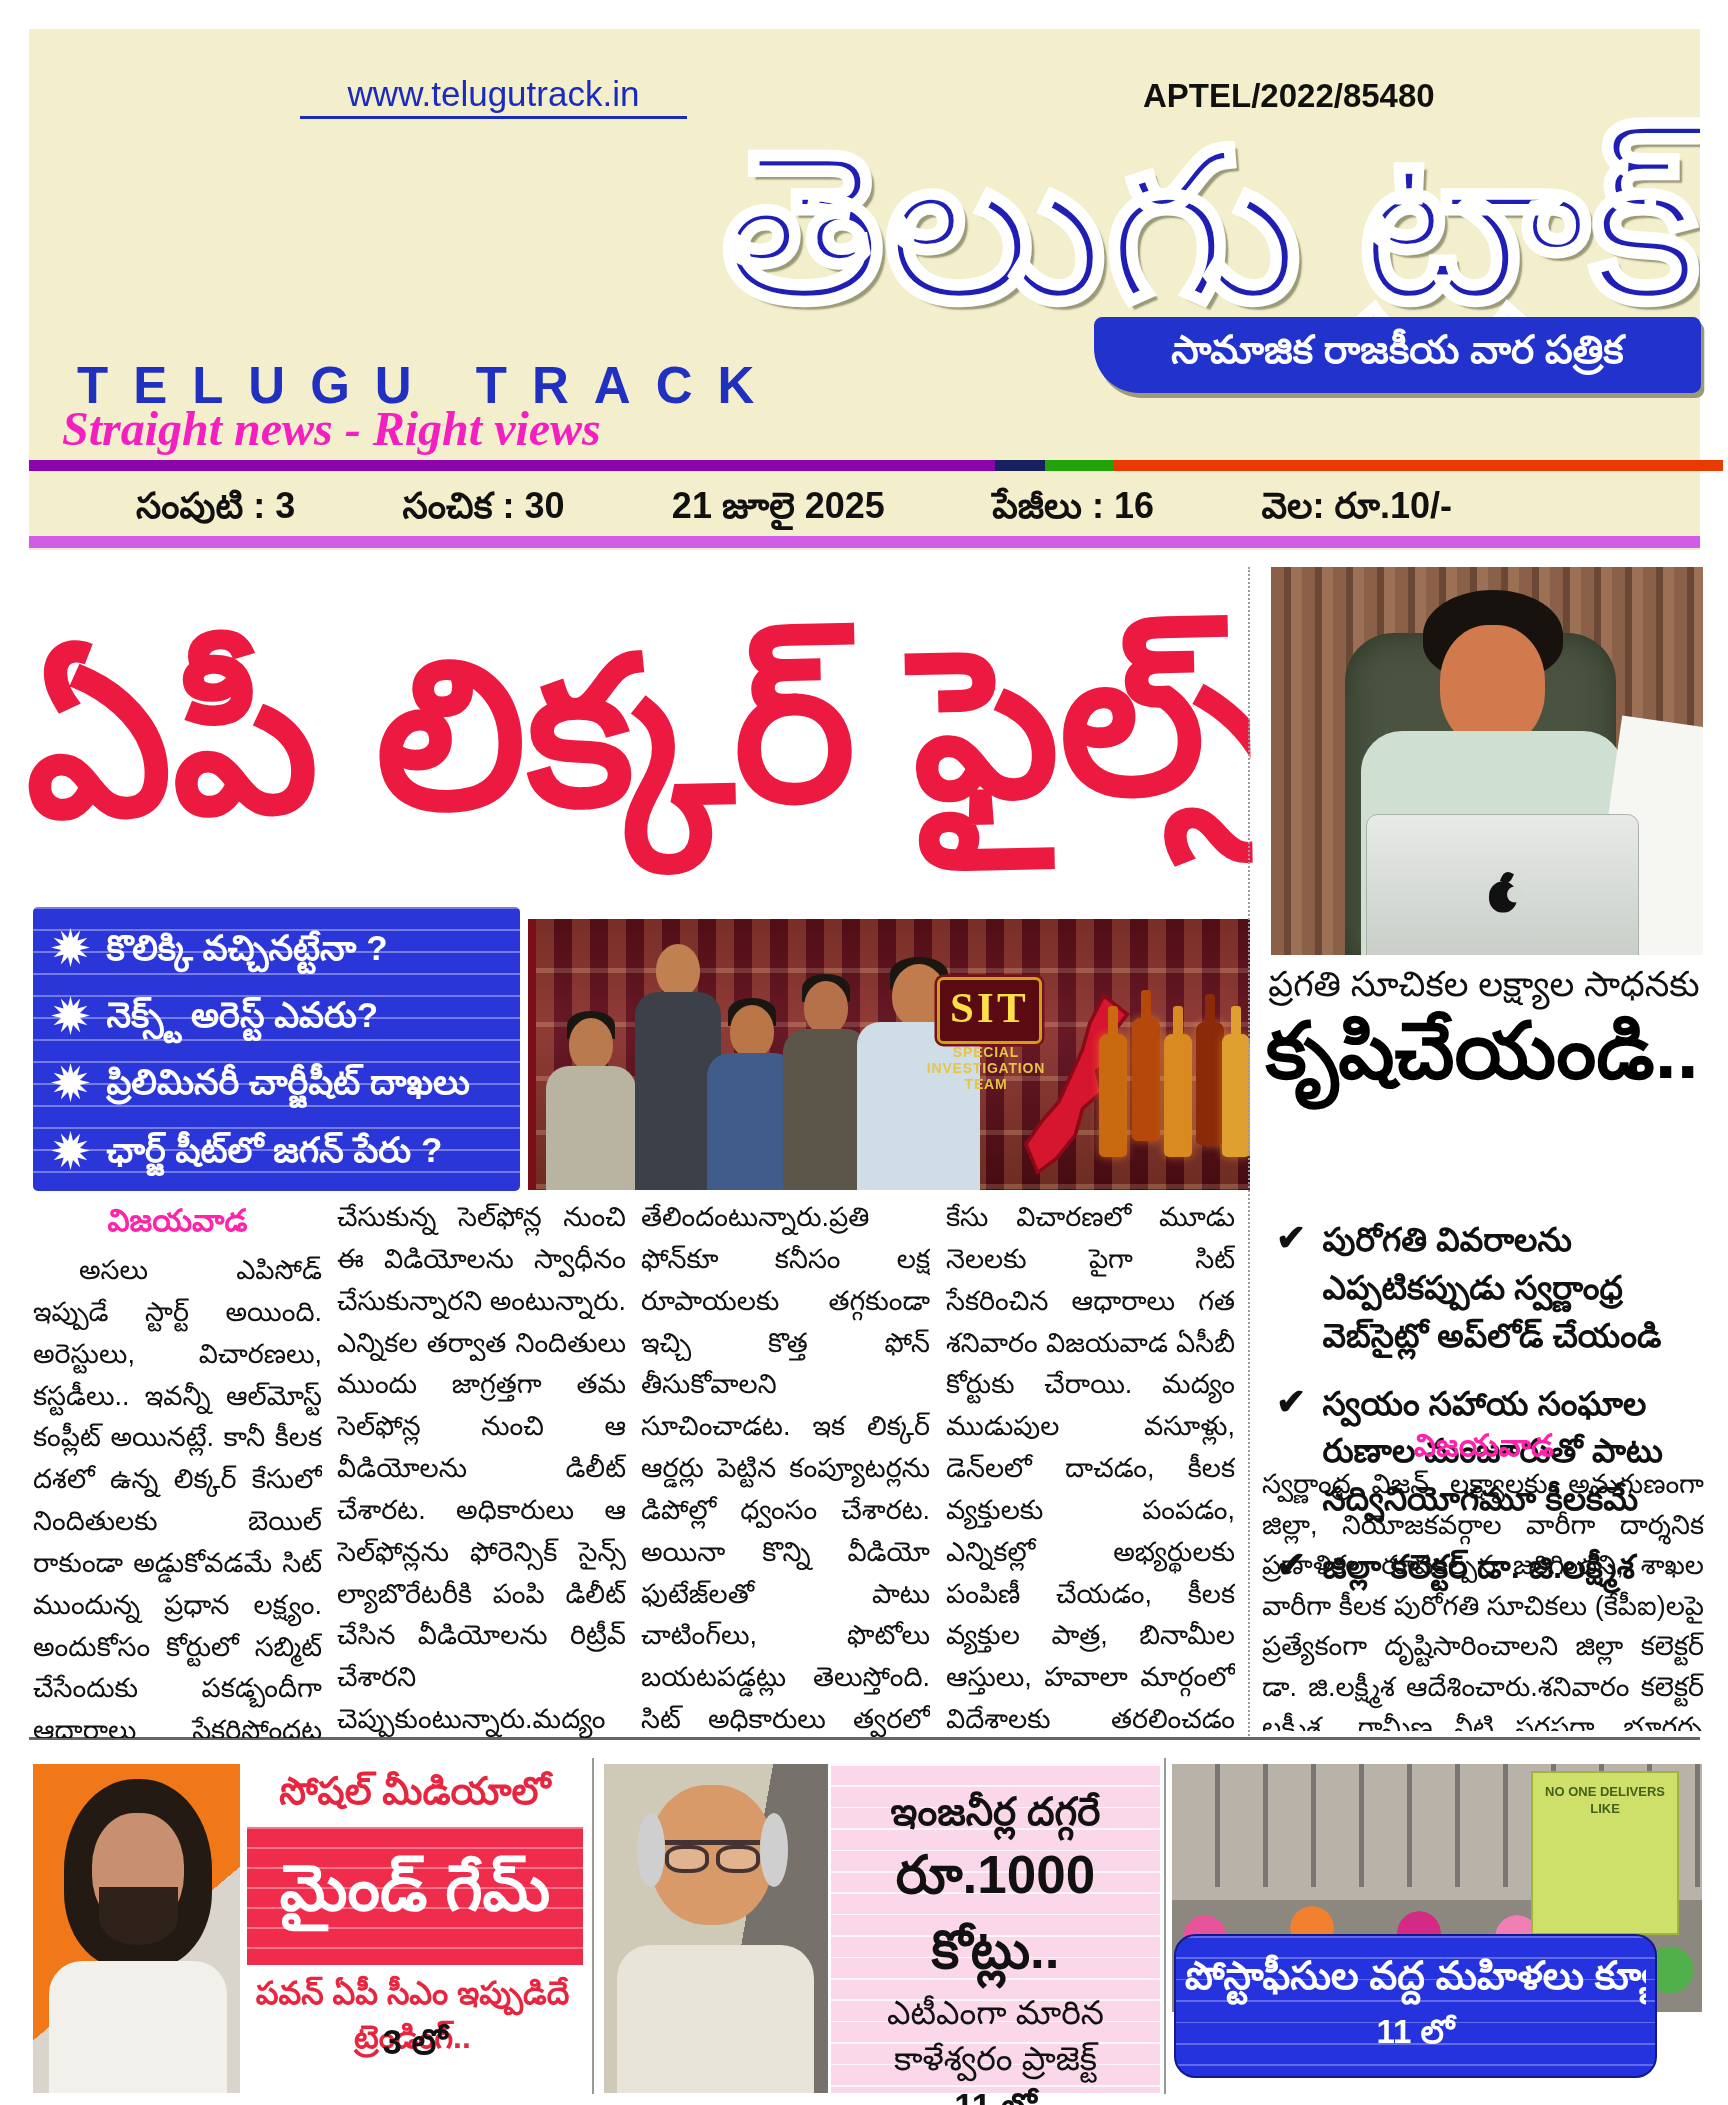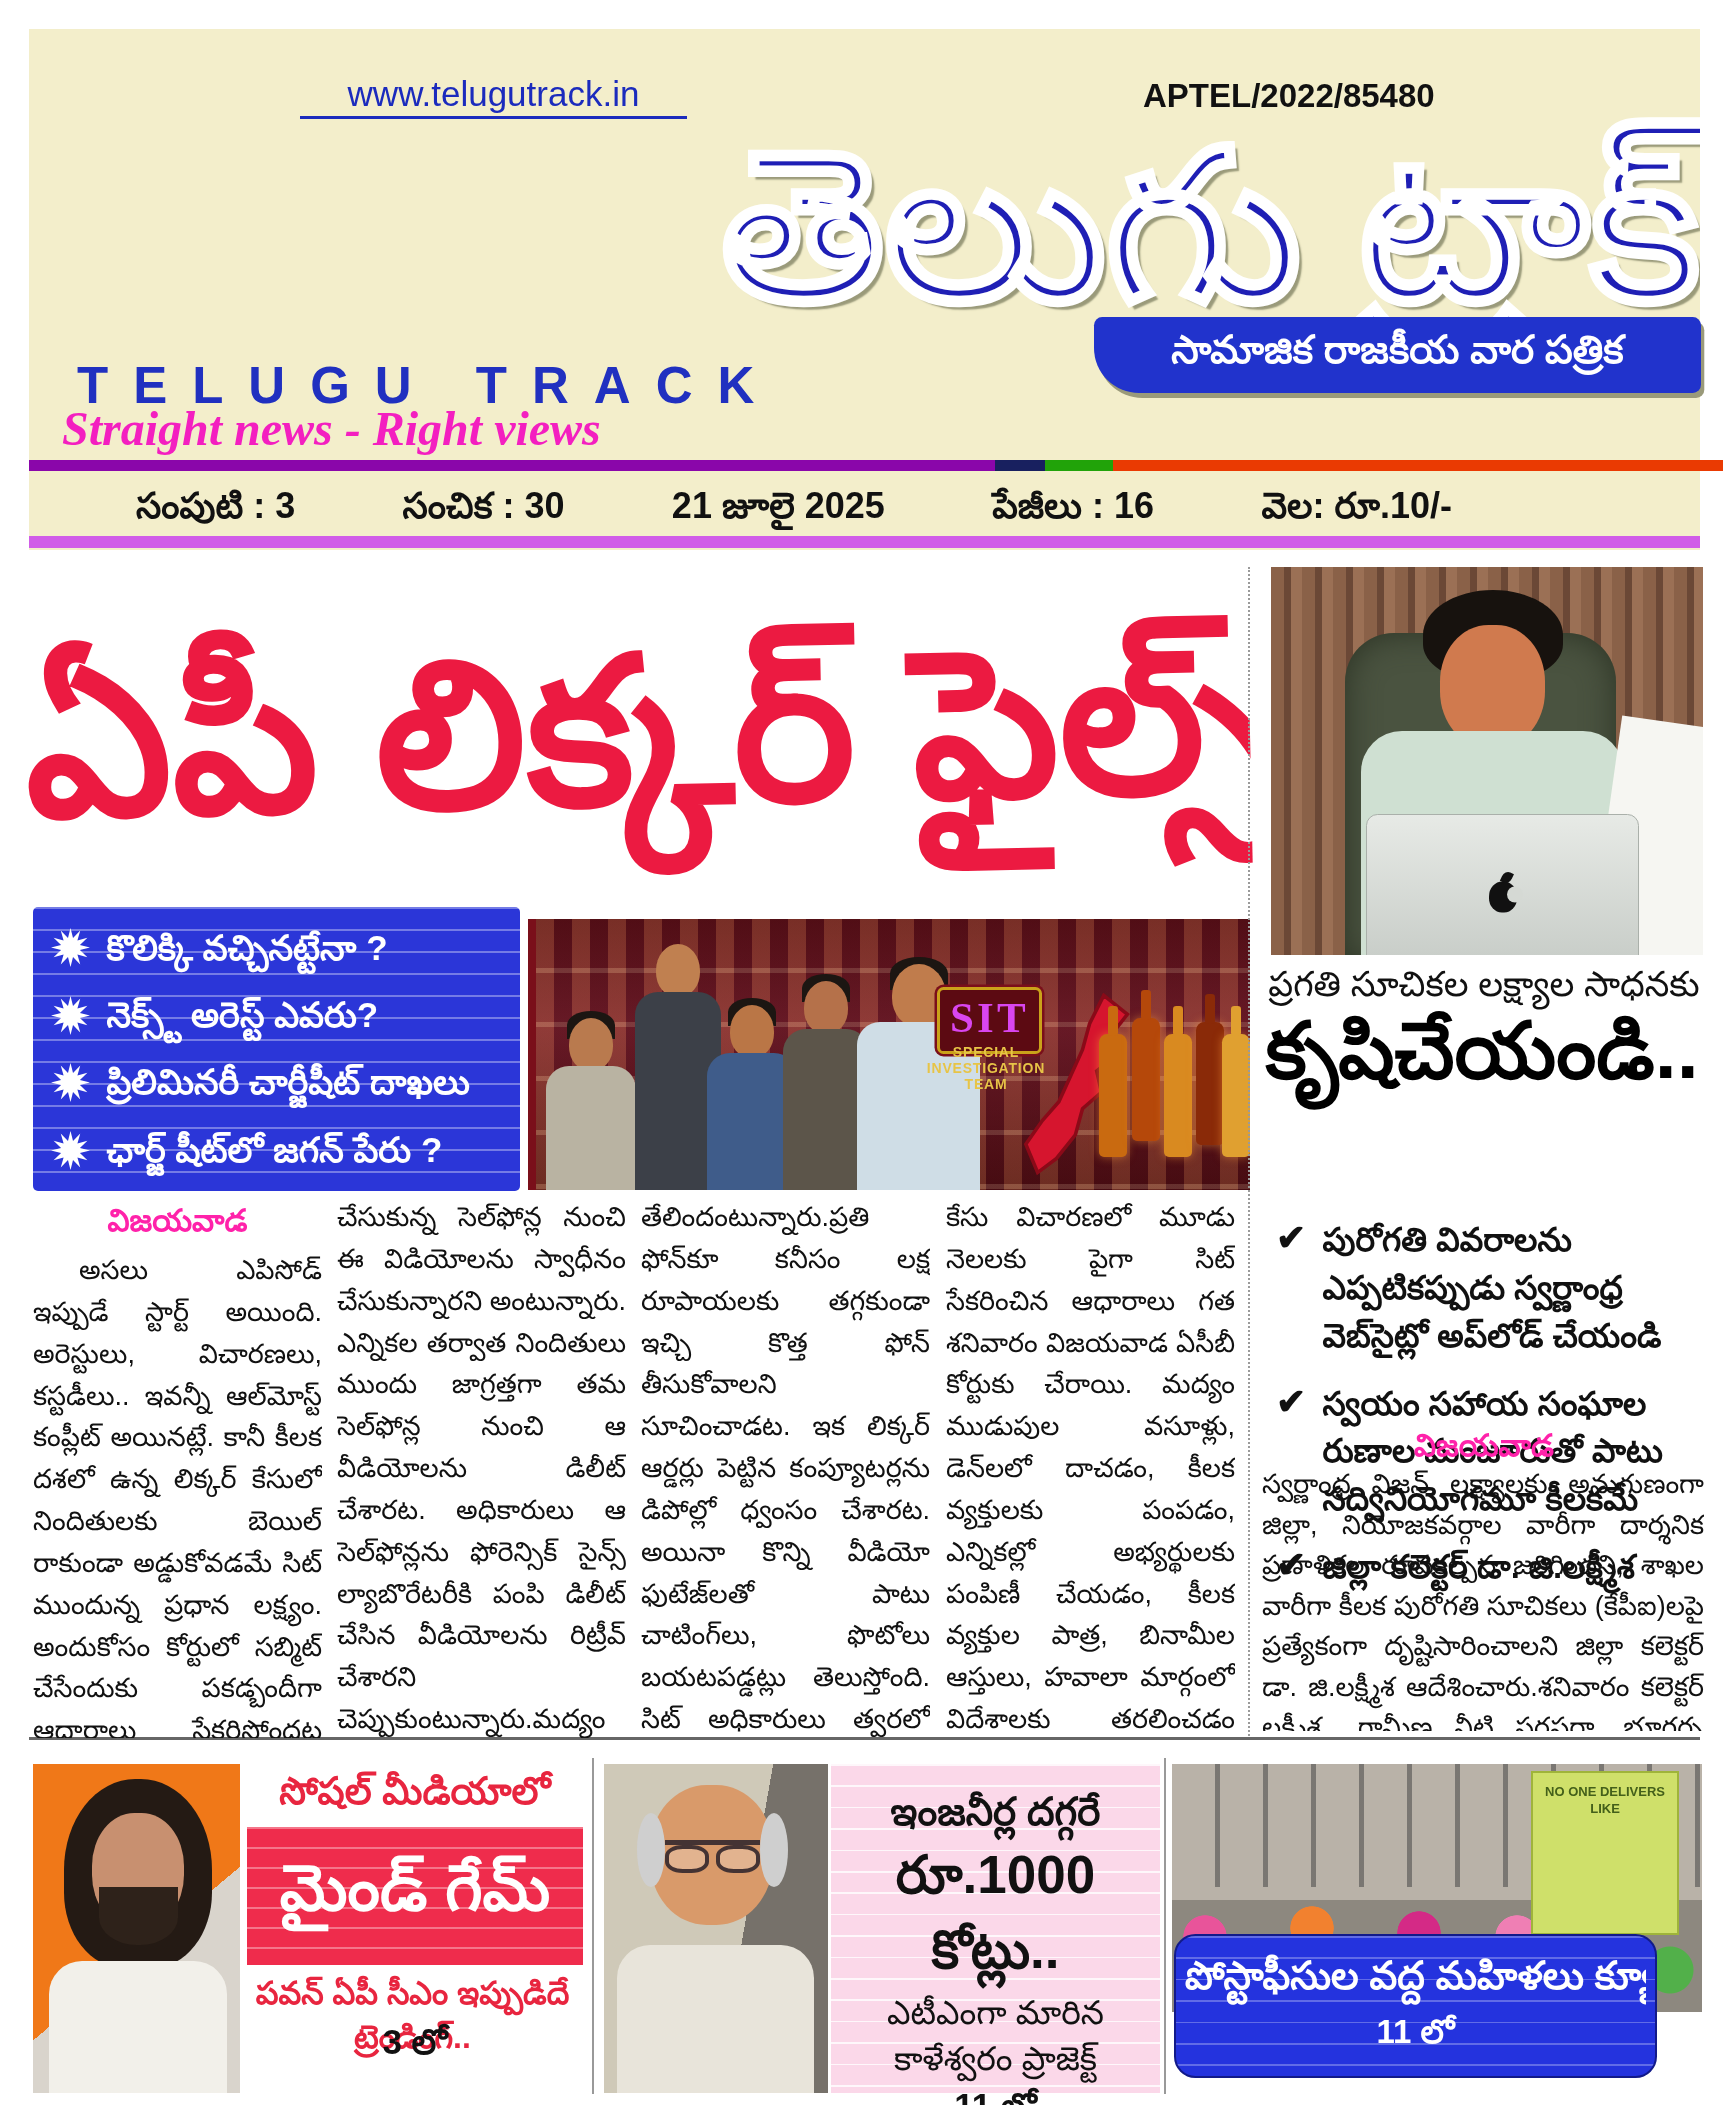--- a/index.html
+++ b/index.html
@@ -24,21 +24,21 @@
   .bullet-row{display:flex;align-items:center;gap:16.4px;}
   .bullet-row svg{flex:0 0 auto;}
   .bullet-label{color:#fff;font-size:35px;font-weight:bold;line-height:1.1;}
 
   .lead-photo{left:528px;top:919px;width:714px;height:271px;background:linear-gradient(180deg,#5a0f18 0%,#7a2030 40%,#4a0c12 100%);overflow:hidden;border-left:8.2px solid #7a0f1a;}
   .shelves{position:absolute;inset:0;background:repeating-linear-gradient(90deg,rgba(210,140,80,.25) 0 18px,rgba(60,10,15,.3) 18px 36px),repeating-linear-gradient(180deg,transparent 0 49px,rgba(255,220,180,.25) 49px 54px);}
   .person{position:absolute;}
   .head{position:absolute;top:0;left:50%;transform:translateX(-50%);width:44px;height:53px;border-radius:50% 50% 46% 46%;}
   .hair{position:absolute;top:-6.6px;left:50%;transform:translateX(-50%);width:48px;height:28px;border-radius:50% 50% 0 0;background:#1c1612;}
   .torso{position:absolute;top:48px;left:0;right:0;bottom:0;border-radius:23px 23px 0 0;}
-  .sit-badge{position:absolute;left:401px;top:68px;width:99px;height:61px;background:#5c0a12;border:3.3px solid #caa21a;border-radius:6.6px;box-shadow:0 0 0 2.5px #7a0f1a;color:#d946ef;text-align:center;font-family:"Liberation Serif",serif;font-weight:bold;font-size:43px;line-height:56px;letter-spacing:3.3px;}
+  .sit-badge{position:absolute;left:401px;top:58px;width:99px;height:61px;background:#5c0a12;border:3.3px solid #caa21a;border-radius:6.6px;box-shadow:0 0 0 2.5px #7a0f1a;color:#fde047;text-align:center;font-family:"Liberation Serif",serif;font-weight:bold;font-size:43px;line-height:56px;letter-spacing:3.3px;}
   .sit-sub{position:absolute;left:368px;top:125px;width:164px;text-align:center;color:#e7c447;font-size:14px;font-weight:bold;letter-spacing:0.8px;}
   .ap-map{position:absolute;left:485px;top:74px;}
   .bottle{position:absolute;bottom:33px;width:28px;height:123px;border-radius:8.2px 8.2px 5px 5px;box-shadow:0 0 10px rgba(255,160,60,.5);}
   .bottle::before{content:"";position:absolute;top:-28px;left:50%;transform:translateX(-50%);width:10px;height:30px;background:inherit;border-radius:3.3px;}
 
   .divider-v{left:1248px;top:567px;height:1169px;border-left:2.5px dotted #9a9a9a;}
   .hrule{left:29px;top:1737px;width:1671px;height:3.3px;background:#666;}
 
   .col{top:1197px;width:289px;height:541px;font-size:27px;line-height:1.55;color:#111;text-align:justify;overflow:hidden;}
   .c1{left:33px;} .c2{left:337px;} .c3{left:641px;} .c4{left:946px;}

